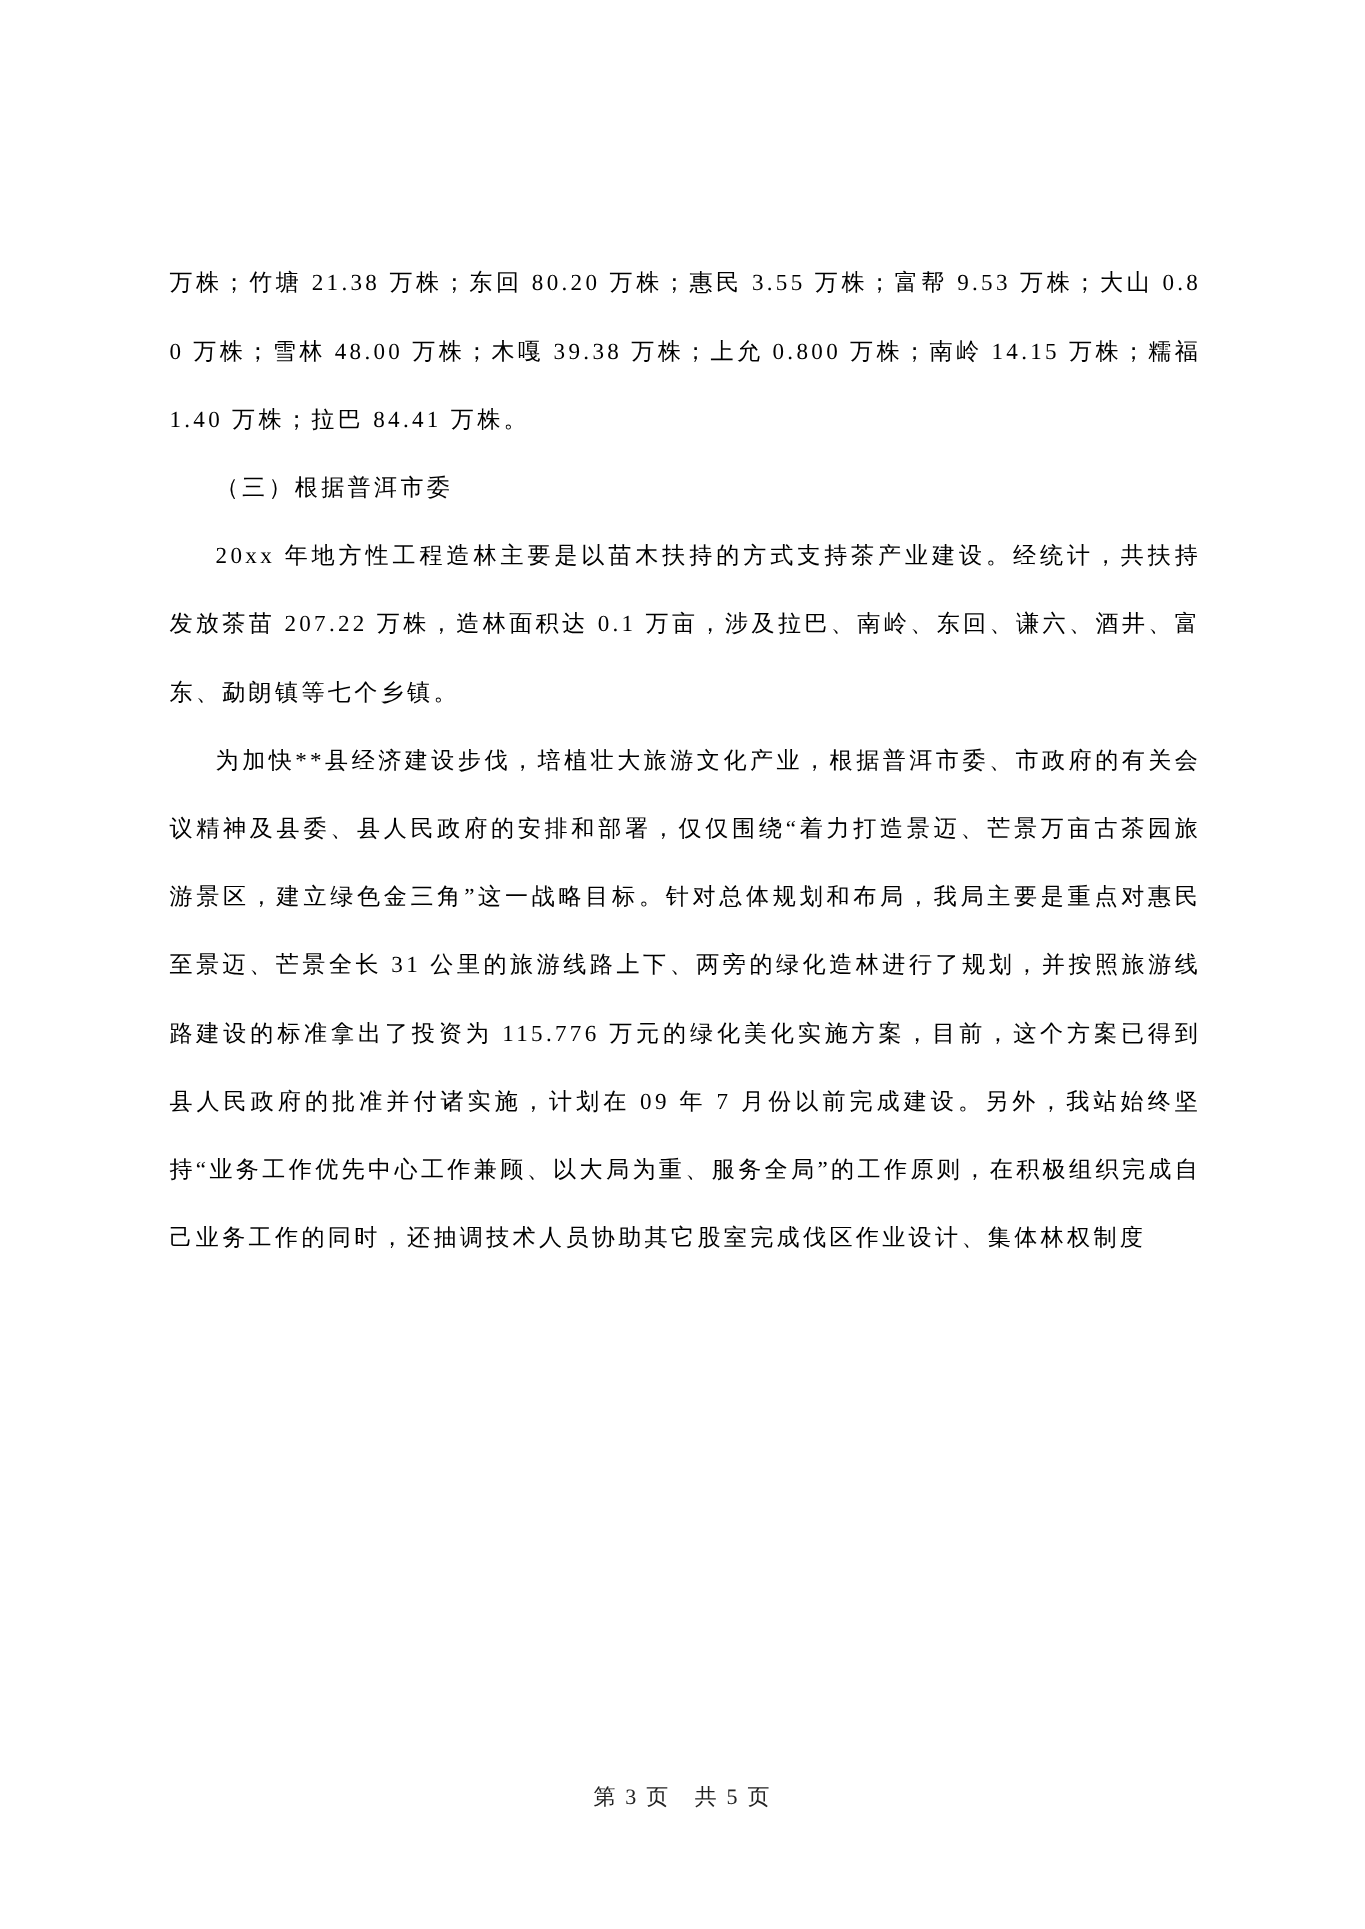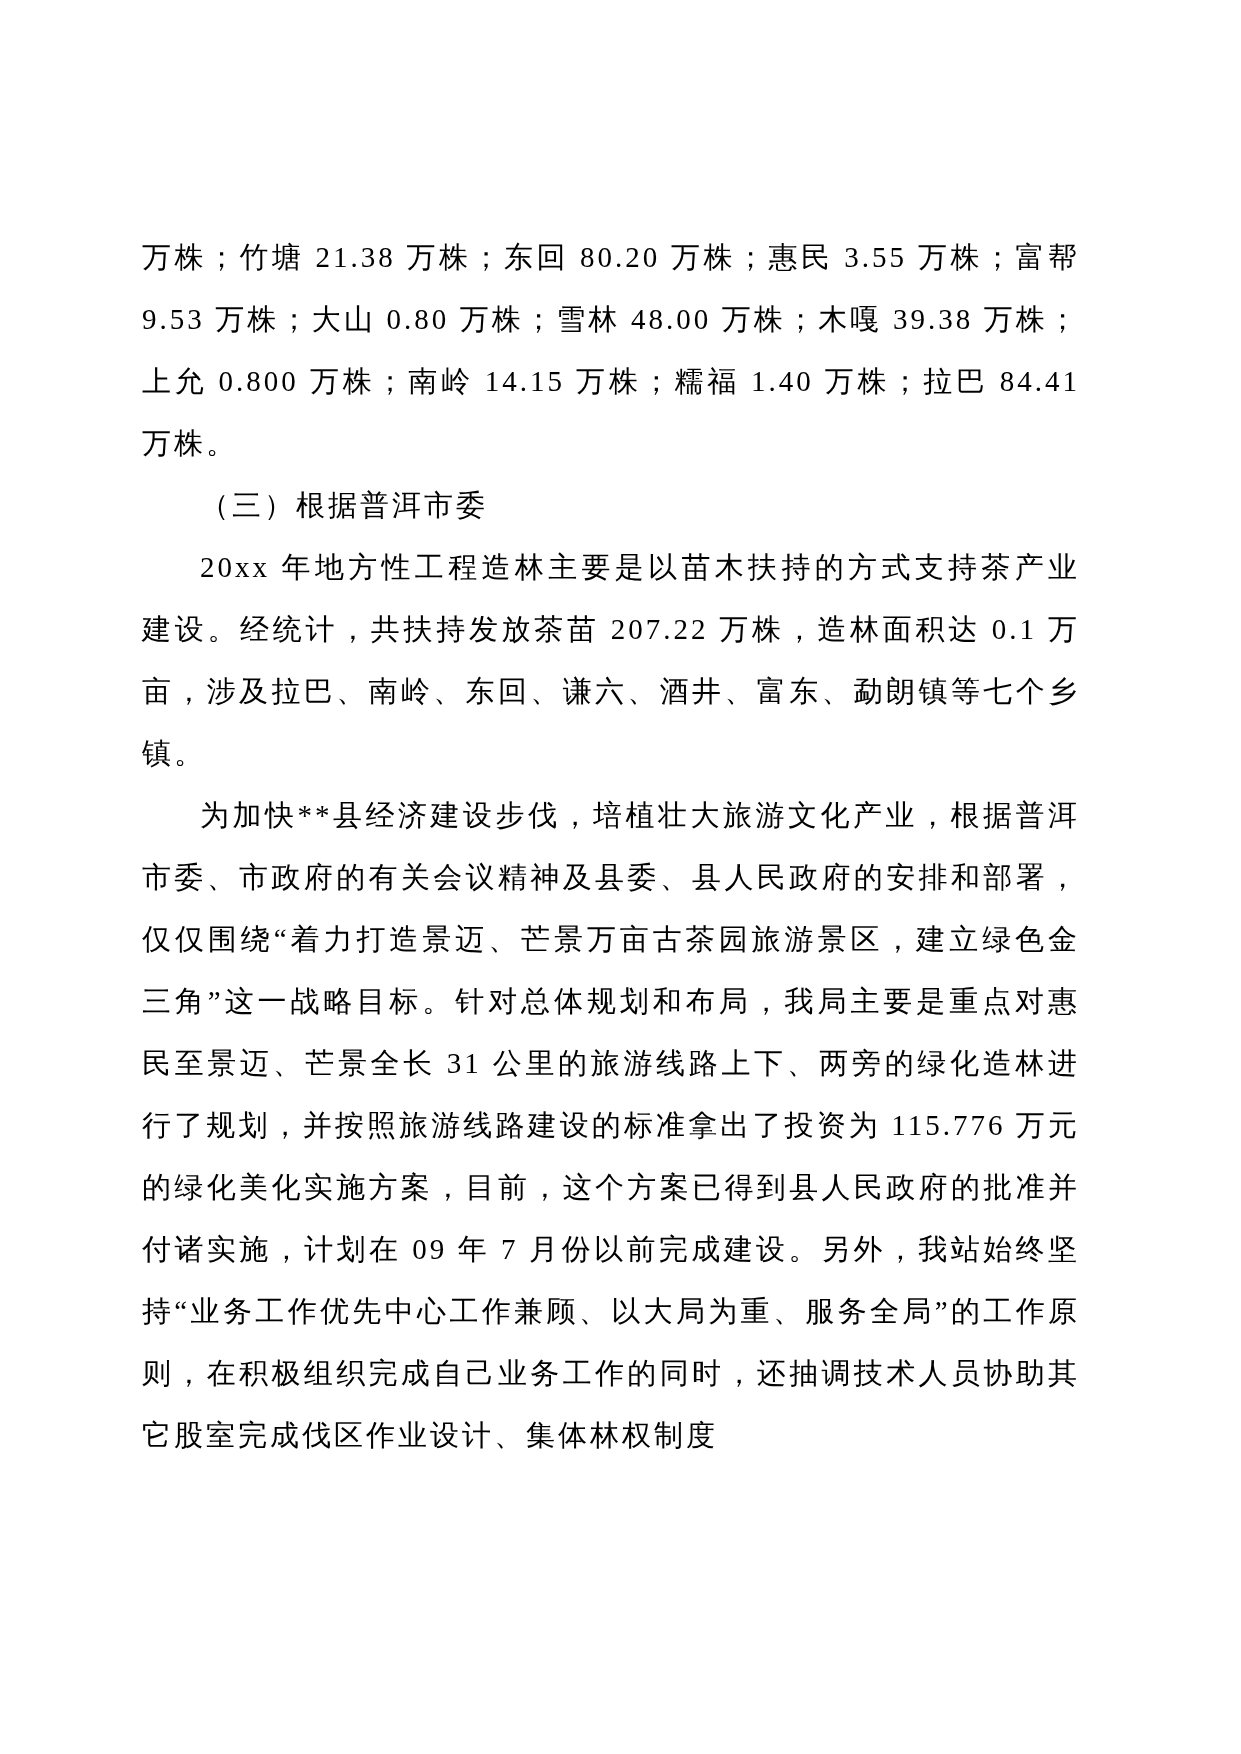--- a/index.html
+++ b/index.html
@@ -11,24 +11,24 @@
     position: relative;
     width: 1241px;
     height: 1754px;
     background: #ffffff;
     overflow: hidden;
     font-family: "Liberation Serif", "DejaVu Serif", serif;
     color: #000000;
   }
   .content {
     position: absolute;
-    left: 142px;
+    left: 154px;
     top: 226px;
     width: 938px;
-    font-size: 29px;
+    font-size: 21px;
     line-height: 62px;
     letter-spacing: 3px;
     text-align: justify;
     text-justify: inter-character;
     word-break: break-all;
   }
   .para {
     margin: 0;
     padding: 0;
   }
@@ -52,14 +52,17 @@
 
 <div class="page">
 
   <main class="content">
     <p class="para no-indent">万株；竹塘 21.38 万株；东回 80.20 万株；惠民 3.55 万株；富帮 9.53 万株；大山 0.80 万株；雪林 48.00 万株；木嘎 39.38 万株；上允 0.800 万株；南岭 14.15 万株；糯福 1.40 万株；拉巴 84.41 万株。</p>
     <p class="para indent">（三）根据普洱市委</p>
     <p class="para indent">20xx 年地方性工程造林主要是以苗木扶持的方式支持茶产业建设。经统计，共扶持发放茶苗 207.22 万株，造林面积达 0.1 万亩，涉及拉巴、南岭、东回、谦六、酒井、富东、勐朗镇等七个乡镇。</p>
     <p class="para indent">为加快**县经济建设步伐，培植壮大旅游文化产业，根据普洱市委、市政府的有关会议精神及县委、县人民政府的安排和部署，仅仅围绕“着力打造景迈、芒景万亩古茶园旅游景区，建立绿色金三角”这一战略目标。针对总体规划和布局，我局主要是重点对惠民至景迈、芒景全长 31 公里的旅游线路上下、两旁的绿化造林进行了规划，并按照旅游线路建设的标准拿出了投资为 115.776 万元的绿化美化实施方案，目前，这个方案已得到县人民政府的批准并付诸实施，计划在 09 年 7 月份以前完成建设。另外，我站始终坚持“业务工作优先中心工作兼顾、以大局为重、服务全局”的工作原则，在积极组织完成自己业务工作的同时，还抽调技术人员协助其它股室完成伐区作业设计、集体林权制度</p>
   </main>
 
+  <footer class="page-footer">
+    <span>第 3 页　共 5 页</span>
+  </footer>
 
 </div>
 
 </body></html>

